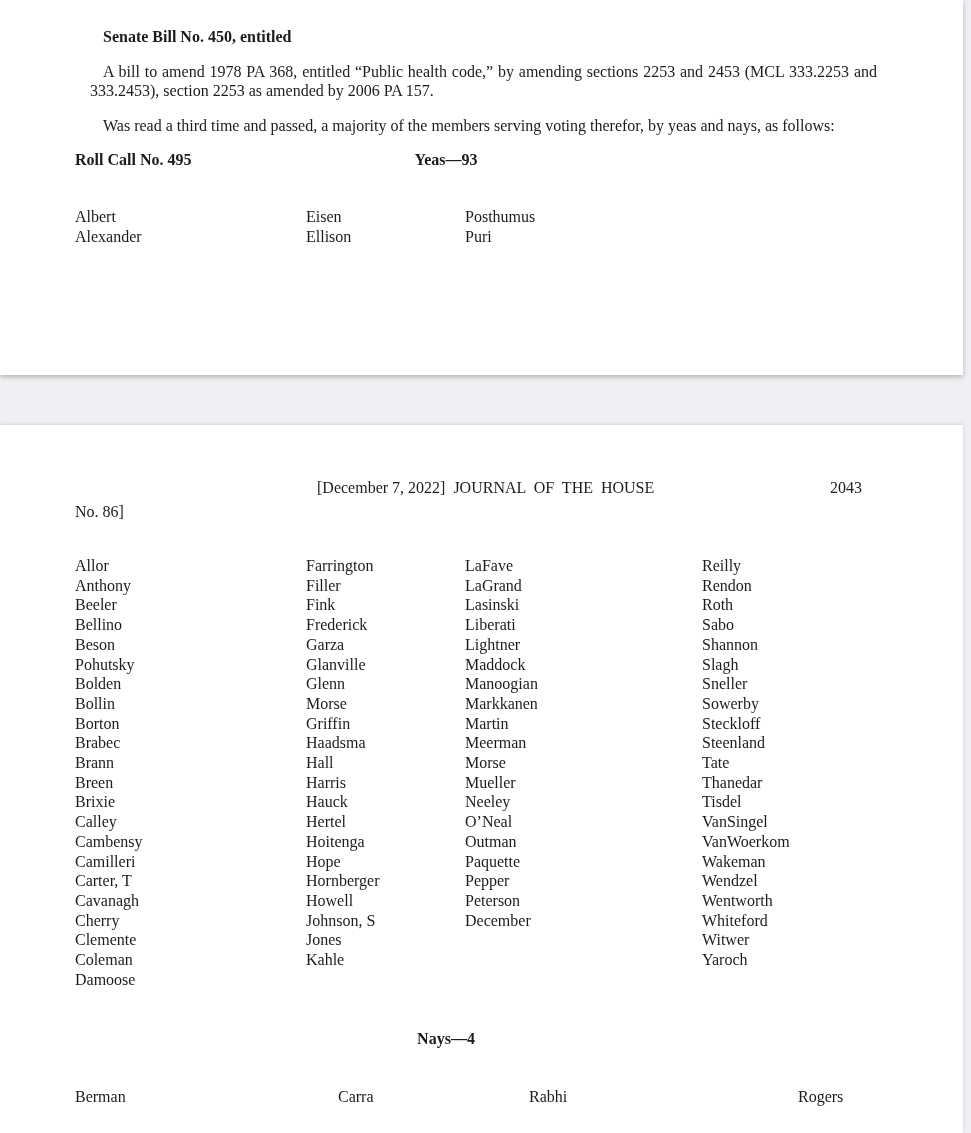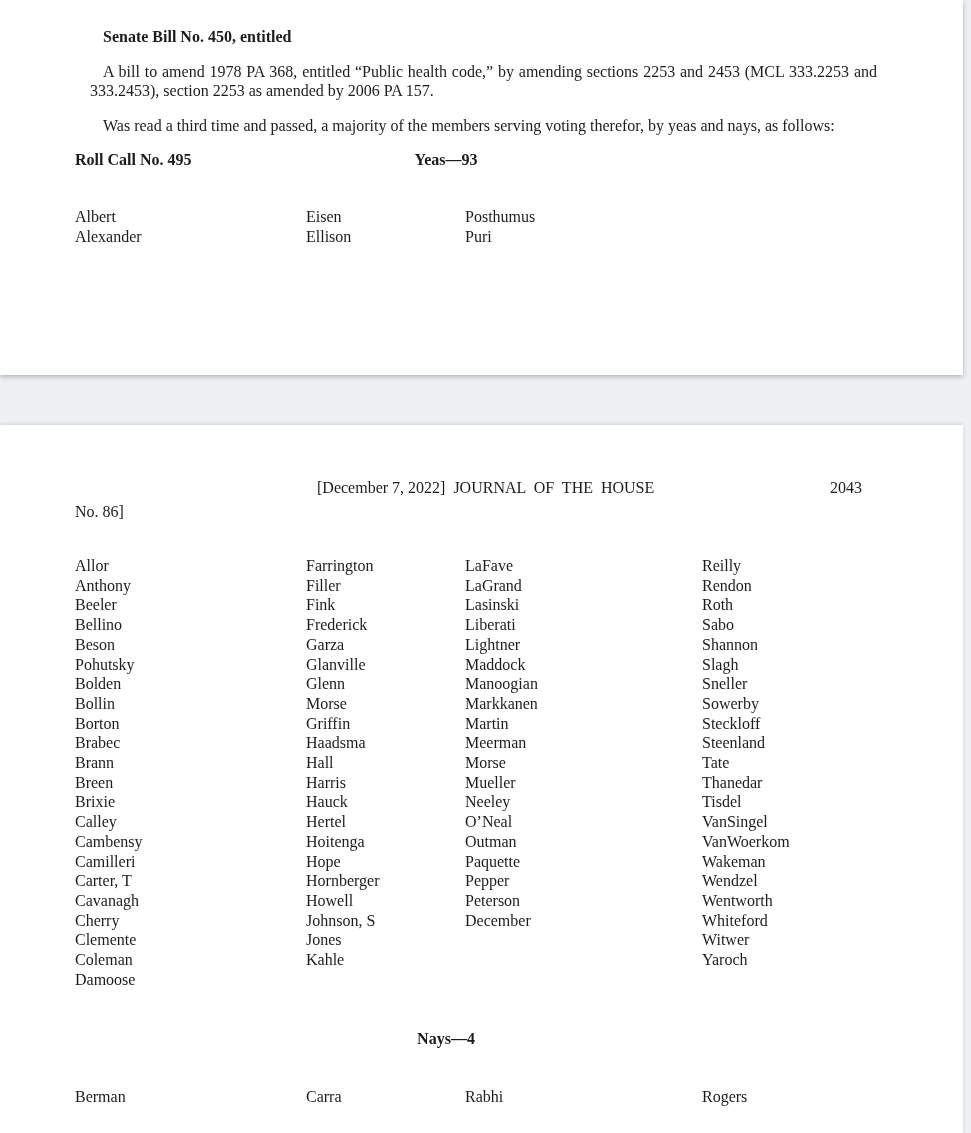--- a/index.html
+++ b/index.html
@@ -33,21 +33,21 @@
   .centered-heading { display: block; width: 100%; text-align: center; font-weight: bold; }
 
   .name-grid {
     position: absolute; left: 75px; width: 817px;
     display: grid;
     grid-template-columns: 231px 159px 237px auto;
     line-height: 19.7px;
   }
   .page-1 .name-grid { top: 207px; }
   .page-2 .yeas-grid { top: 131px; }
-  .page-2 .nays-grid { top: 662px; }
+  .page-2 .nays-grid { top: 662px; gap: 32px; }
   .name { white-space: nowrap; }
 
   .page-header { position: absolute; top: 53px; left: 0; width: 100%; height: 20px; line-height: 19.7px; }
   .header-left { position: absolute; left: 75px; white-space: nowrap; margin-top: 24px; }
   .header-center { position: absolute; left: 317px; white-space: pre; }
   .header-right { position: absolute; right: 101px; white-space: nowrap; }
 
   .nays-heading-row { position: absolute; top: 604px; left: 0; width: 892px; line-height: 19.7px; }
 </style>
 </head>

